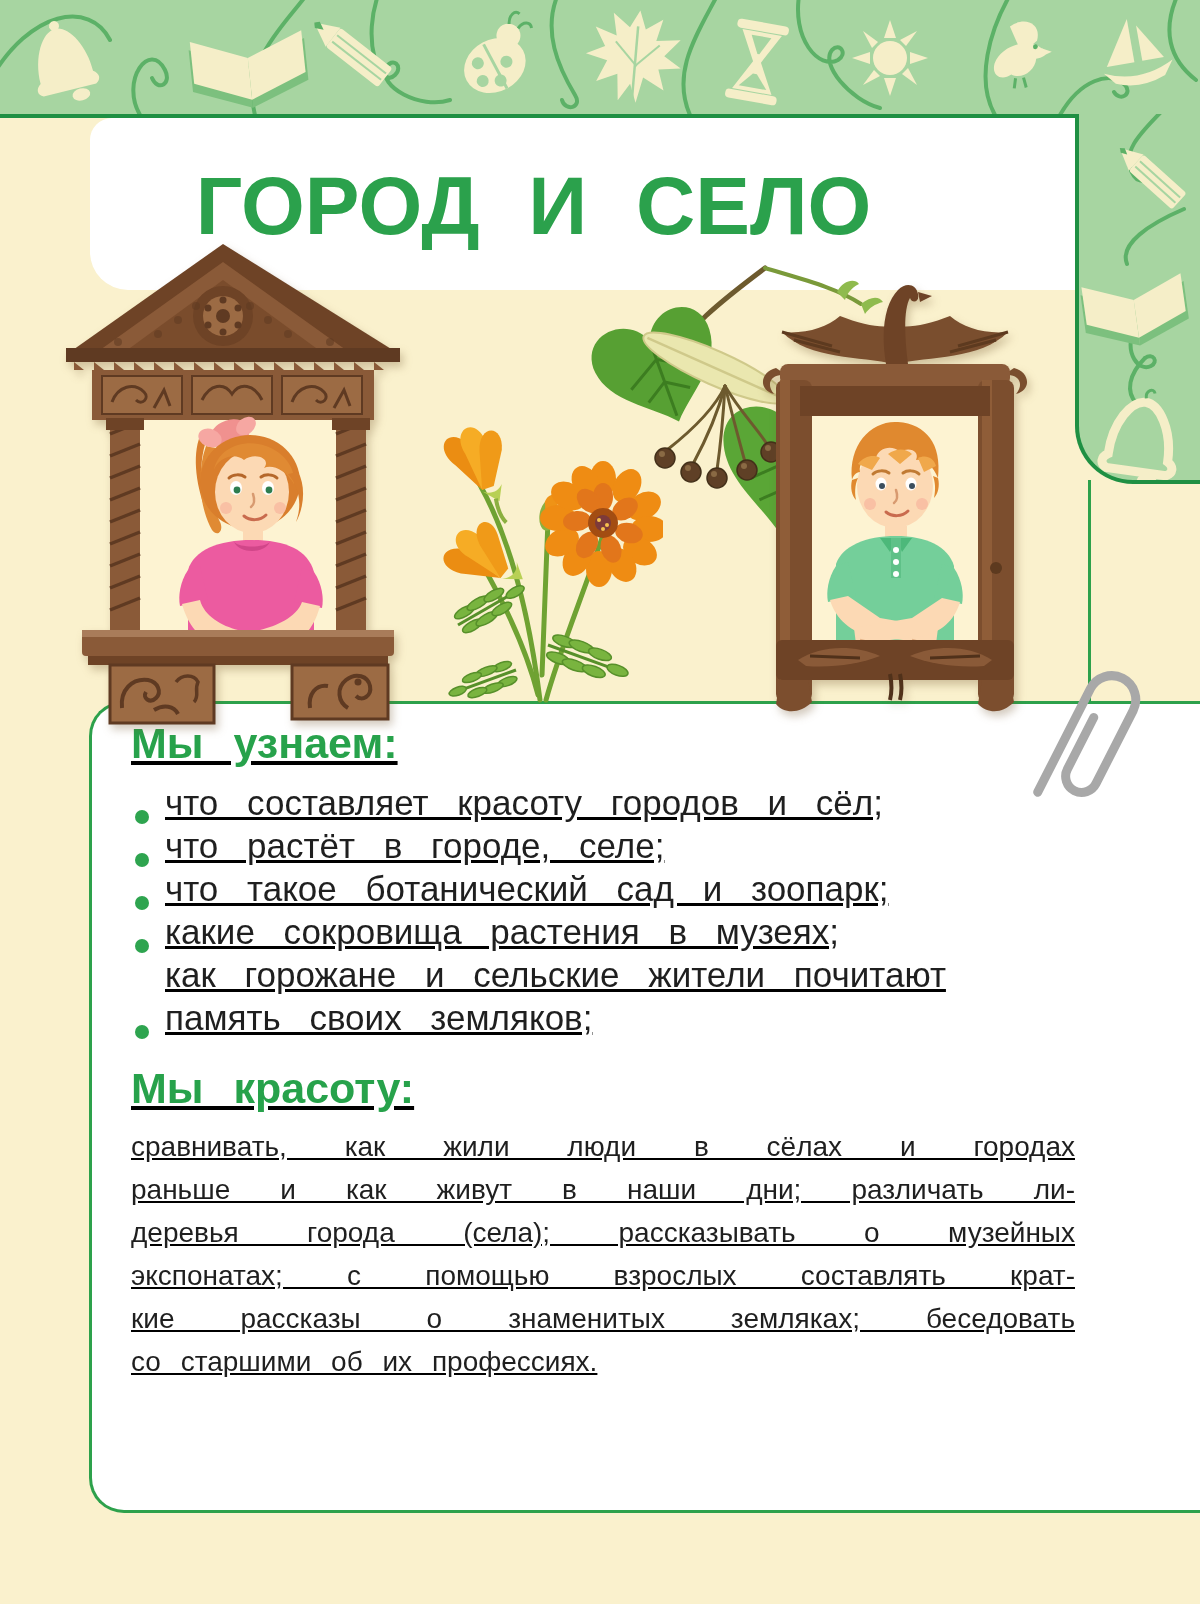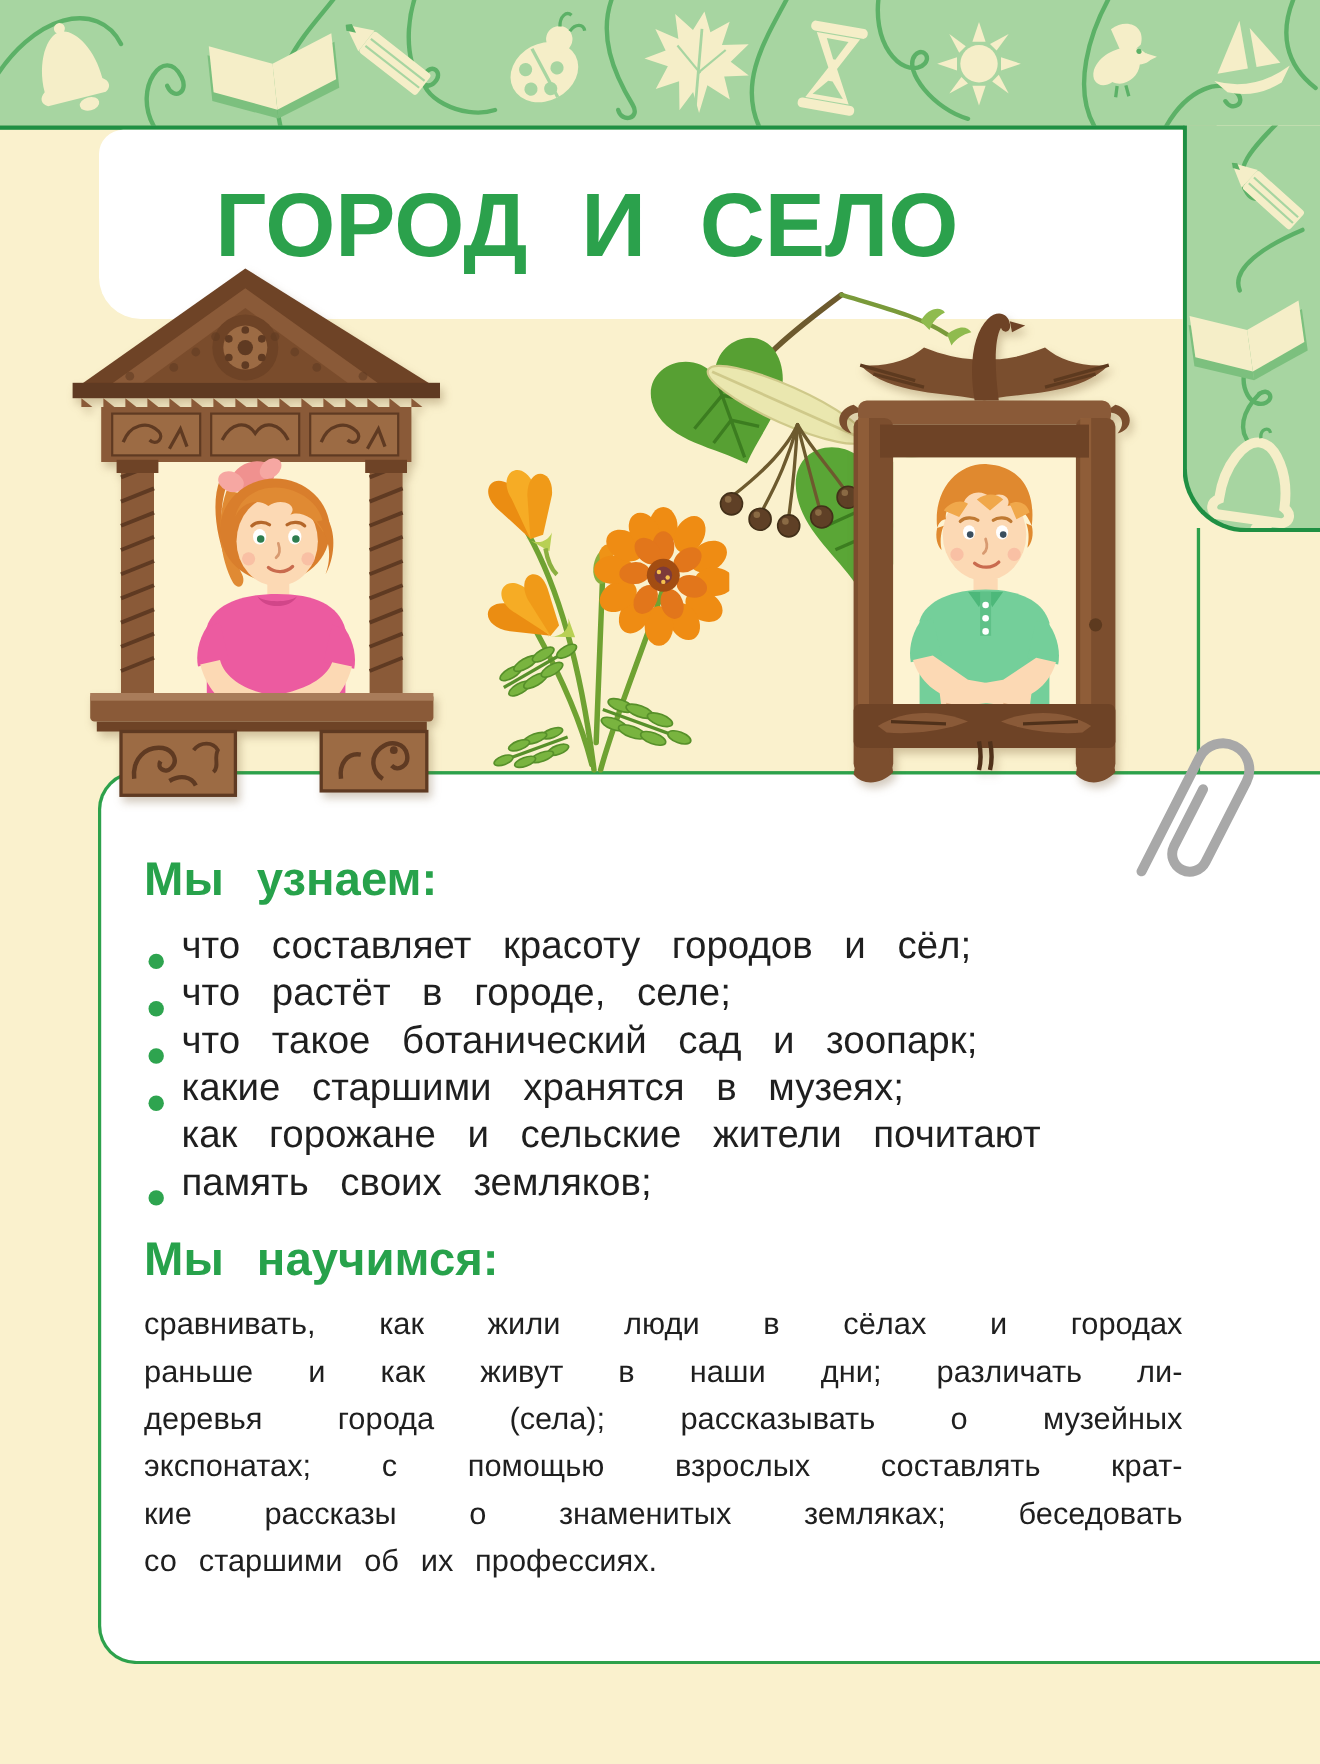--- a/index.html
+++ b/index.html
@@ -19,21 +19,21 @@
   
   .title-box{left:90px;top:118px;width:985px;height:172px;background:#fff;
              border-radius:22px 0 0 38px;}
   .title-text{left:90px;top:156px;width:809px;text-align:center;padding-left:78px;
               box-sizing:border-box;font-weight:bold;font-size:82px;line-height:100px;
               color:#2ba14c;letter-spacing:0px;word-spacing:26px;white-space:nowrap;}
 
   .content-box{left:89px;top:701px;width:1111px;height:812px;background:#fff;
                border:3px solid #2da14b;border-right:none;box-sizing:border-box;
                border-radius:35px 0 0 35px;}
-  .content{left:131px;top:777px;width:944px;}
+  .content{left:131px;top:720px;width:944px;text-decoration:underline;}
   .h-green{font-weight:bold;font-size:43px;line-height:47px;color:#27a24b;word-spacing:18px;}
   .list{margin-top:14px;}
   .li{display:flex;align-items:flex-end;}
   .dot{width:14px;height:14px;border-radius:50%;background:#2ea44f;margin:15px 16px 0 4px;flex:0 0 auto;}
   .ltext{flex:1;font-size:35px;line-height:43px;color:#1f1f1f;word-spacing:19px;}
   .h2{margin-top:26px;}
   .para{margin-top:13px;font-size:28px;line-height:43px;color:#1f1f1f;word-spacing:12px;}
   .pline{text-align:justify;text-align-last:justify;}
   .pline.last{text-align:center;text-align-last:left;}
 
@@ -192,32 +192,32 @@
     </div>
     <div class="li">
       <span class="dot"></span>
       <div class="ltext">
           <div>что такое ботанический сад и зоопарк;</div>
         </div>
     </div>
     <div class="li">
       <span class="dot"></span>
       <div class="ltext">
-          <div>какие старшими хранятся в музеях;</div>
+          <div>какие сокровища растения в музеях;</div>
         </div>
     </div>
     <div class="li">
       <span class="dot"></span>
       <div class="ltext">
         <div>как горожане и сельские жители почитают</div>
         <div>память своих земляков;</div>
       </div>
     </div>
   </div>
-  <div class="h-green h2">Мы научимся:</div>
+  <div class="h-green h2">Мы красоту:</div>
   <div class="para">
     <div class="pline">сравнивать, как жили люди в сёлах и городах</div>
     <div class="pline">раньше и как живут в наши дни; различать ли-</div>
     <div class="pline">деревья города (села); рассказывать о музейных</div>
     <div class="pline">экспонатах; с помощью взрослых составлять крат-</div>
     <div class="pline">кие рассказы о знаменитых земляках; беседовать</div>
     <div class="pline last">со старшими об их профессиях.</div>
   </div>
 </div>
 

